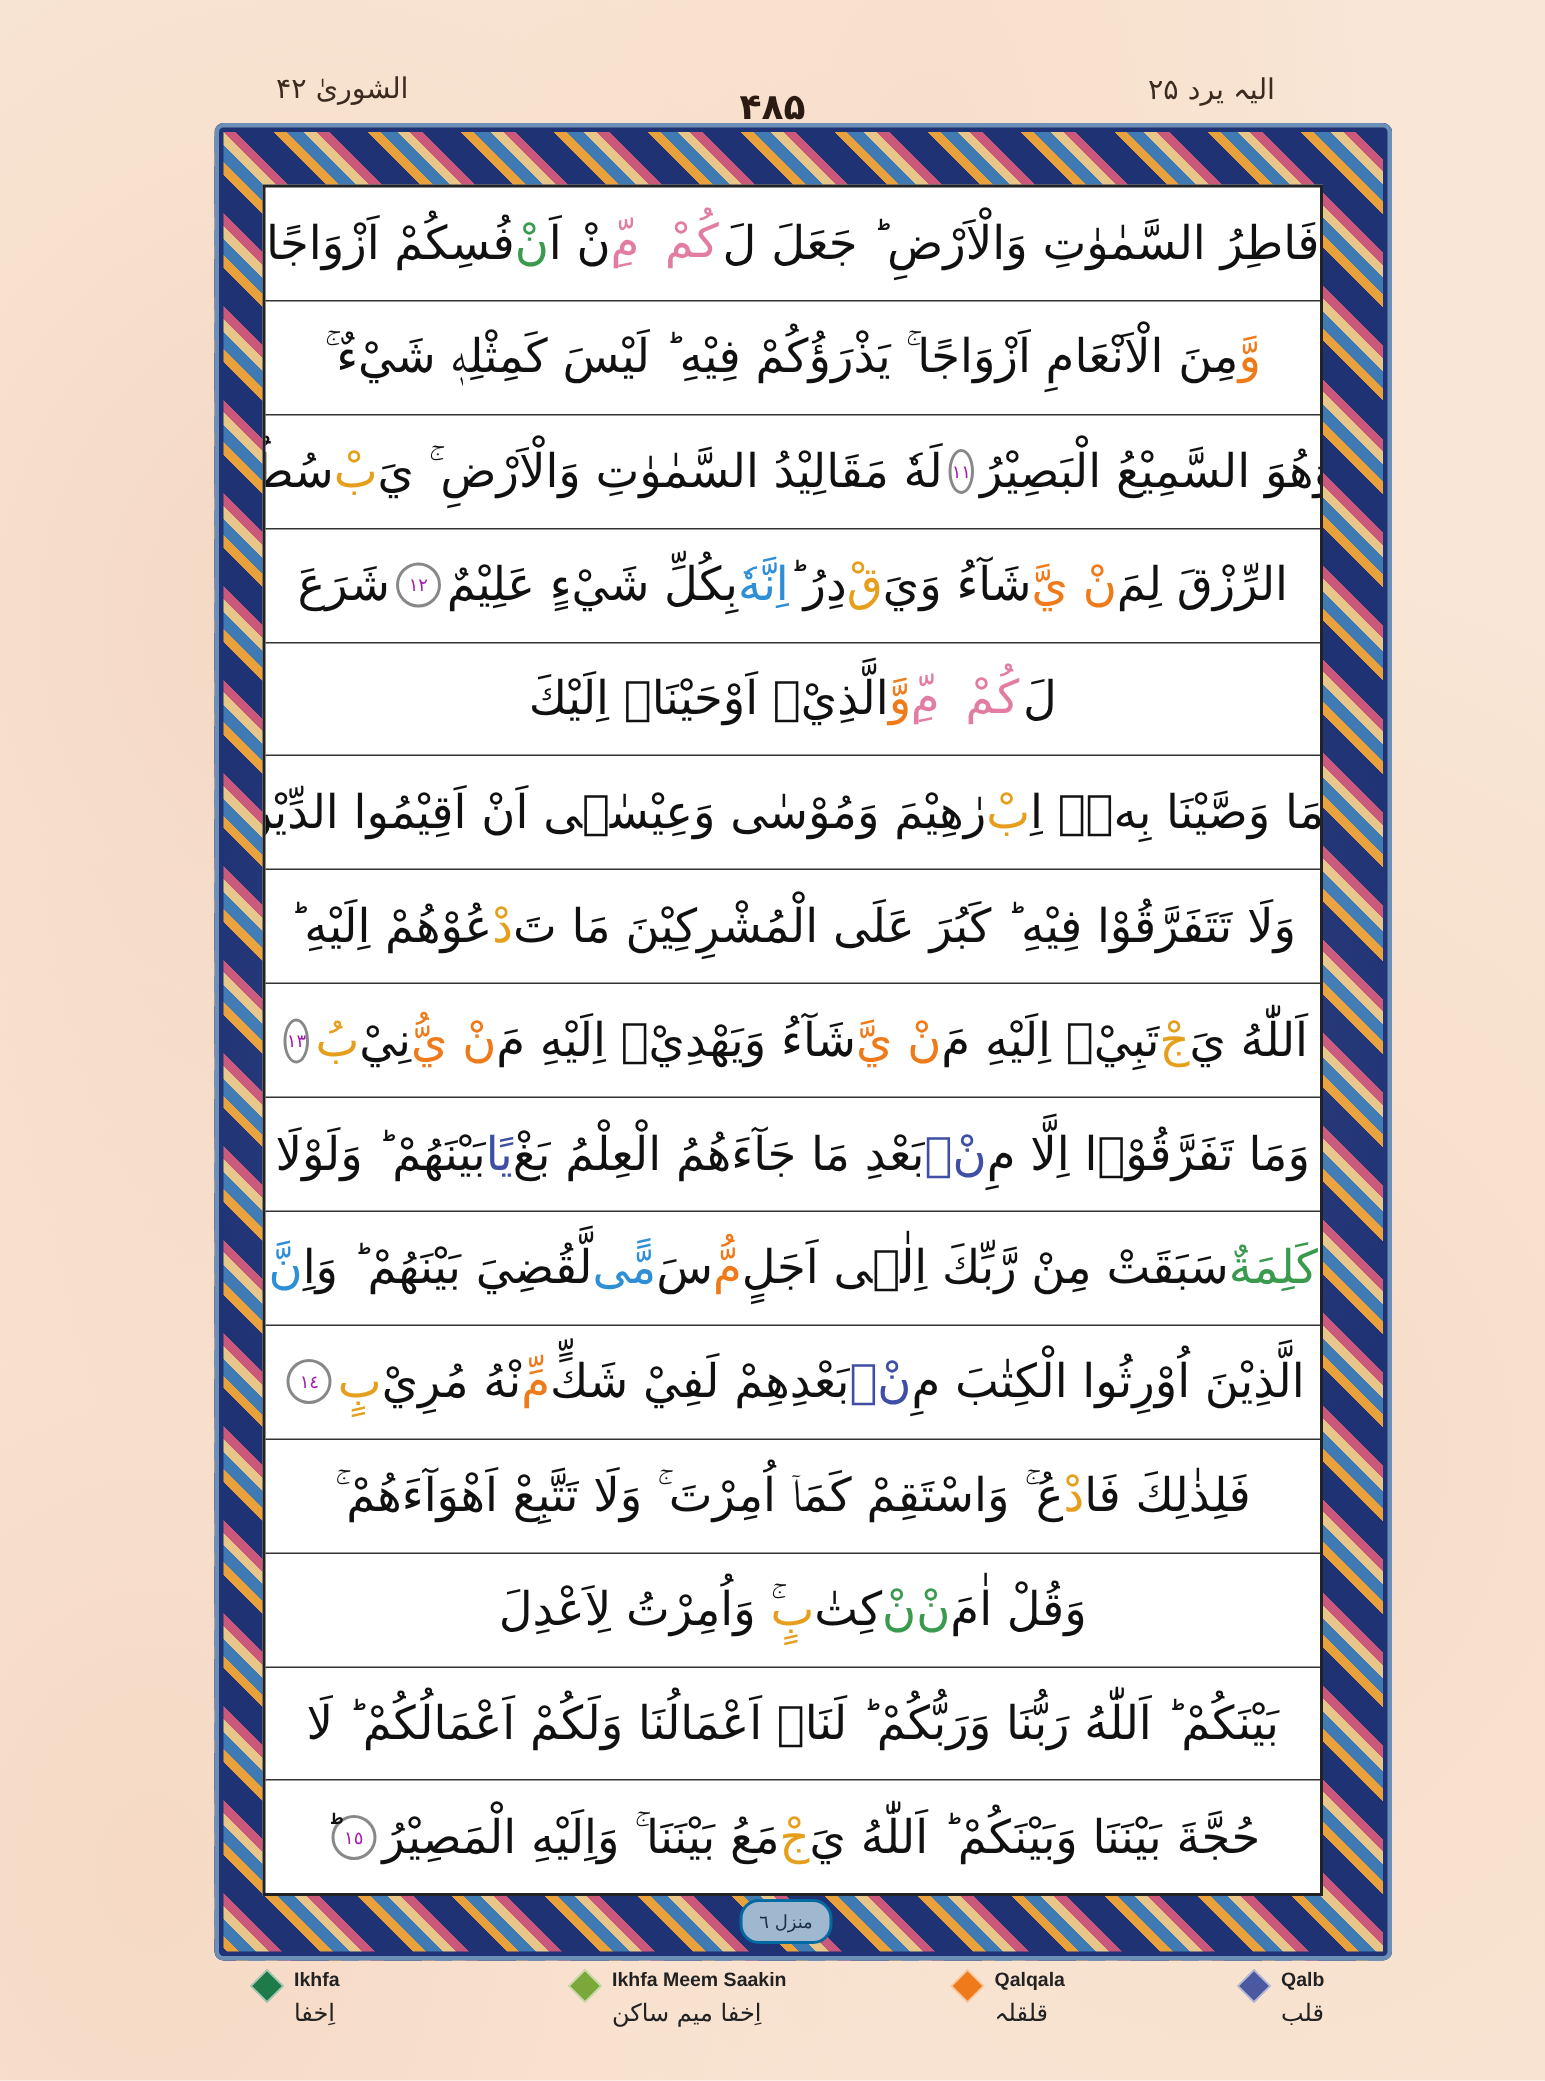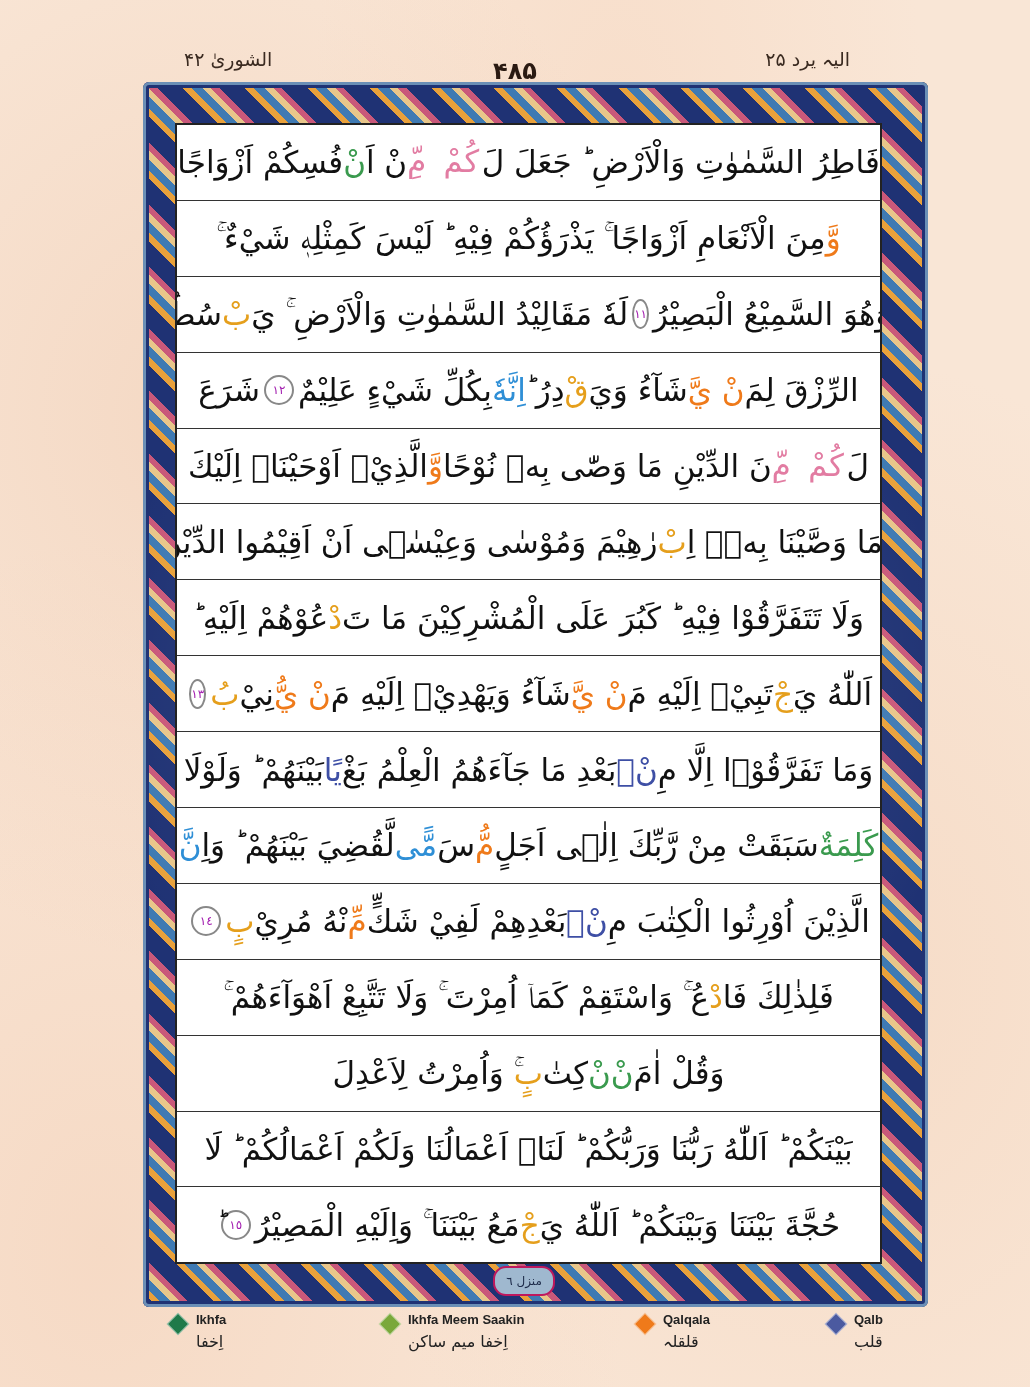--- a/index.html
+++ b/index.html
@@ -49,21 +49,21 @@
   .hl-blue { color: #2f8fd6; }
   .hl-green { color: #3a9a4e; }
   .hl-navy { color: #3e4fa5; }
   .ayah {
     display: inline-block; width: 26px; height: 26px; border: 2px solid #888;
     border-radius: 50%; font-size: 12px; line-height: 26px; text-align: center;
     color: #a21caf; margin: 0 4px; vertical-align: middle; direction: ltr;
   }
   .manzil {
     position: absolute; left: 493px; top: 1266px; width: 58px; height: 26px;
-    border-radius: 13px; background: #9fb8cf; border: 2px solid #be185d;
+    border-radius: 13px; background: #9fb8cf; border: 2px solid #0369a1;
     z-index: 3; font-size: 12px; text-align: center; line-height: 26px; color: #1d2b4a;
     direction: rtl;
   }
 
   .legend { position: absolute; top: 1312px; left: 0; width: 1024px; height: 60px; }
   .leg-item { position: absolute; top: 0; }
   .diamond {
     position: absolute; top: 4px; width: 14px; height: 14px; transform: rotate(45deg);
     border: 1px solid rgba(255,255,255,0.6);
   }
@@ -107,21 +107,20 @@
       <span class="hl-gold">قْ</span>
       <span>دِرُ ؕ </span>
       <span class="hl-blue">اِنَّهٗ</span>
       <span> بِكُلِّ شَيْءٍ عَلِيْمٌ</span>
       <span class="ayah">١٢</span>
       <span>شَرَعَ</span>
     </div>
     <div class="line">
       <span>لَ</span>
       <span class="hl-pink">كُمْ مِّ</span>
-      <span>نَ الدِّيْنِ مَا وَصّٰى بِهٖ نُوْحًا </span>
       <span class="hl-orange">وَّ</span>
       <span>الَّذِيْۤ اَوْحَيْنَاۤ اِلَيْكَ</span>
     </div>
     <div class="line">
       <span>وَمَا وَصَّيْنَا بِهٖۤ اِ</span>
       <span class="hl-gold">بْ</span>
       <span>رٰهِيْمَ وَمُوْسٰى وَعِيْسٰۤى اَنْ اَقِيْمُوا الدِّيْنَ</span>
     </div>
     <div class="line">
       <span>وَلَا تَتَفَرَّقُوْا فِيْهِ ؕ كَبُرَ عَلَى الْمُشْرِكِيْنَ مَا تَ</span>

